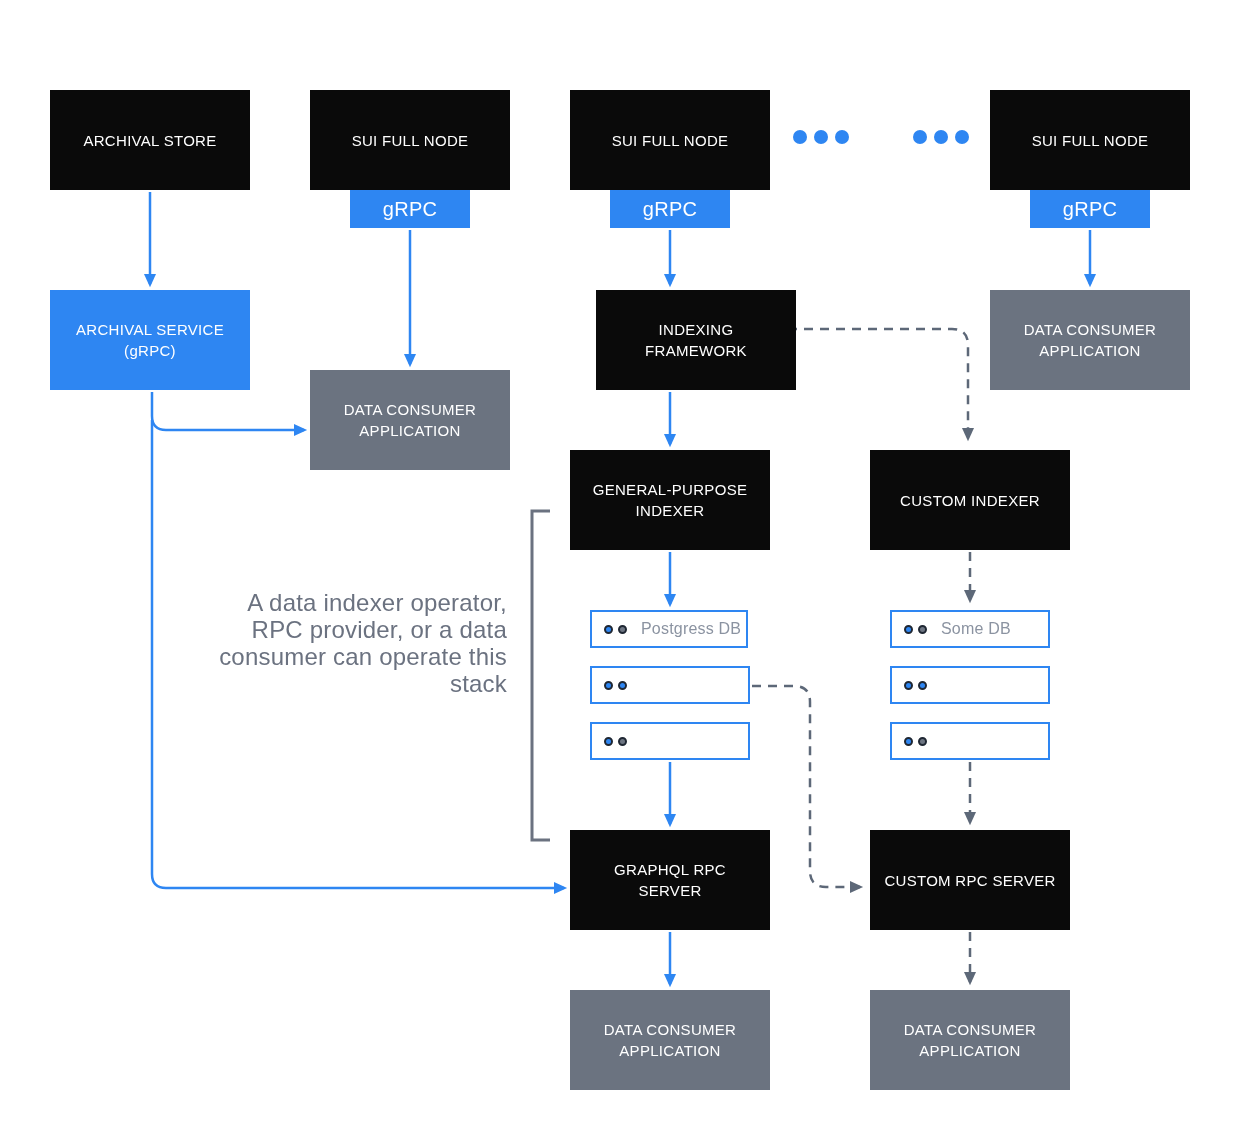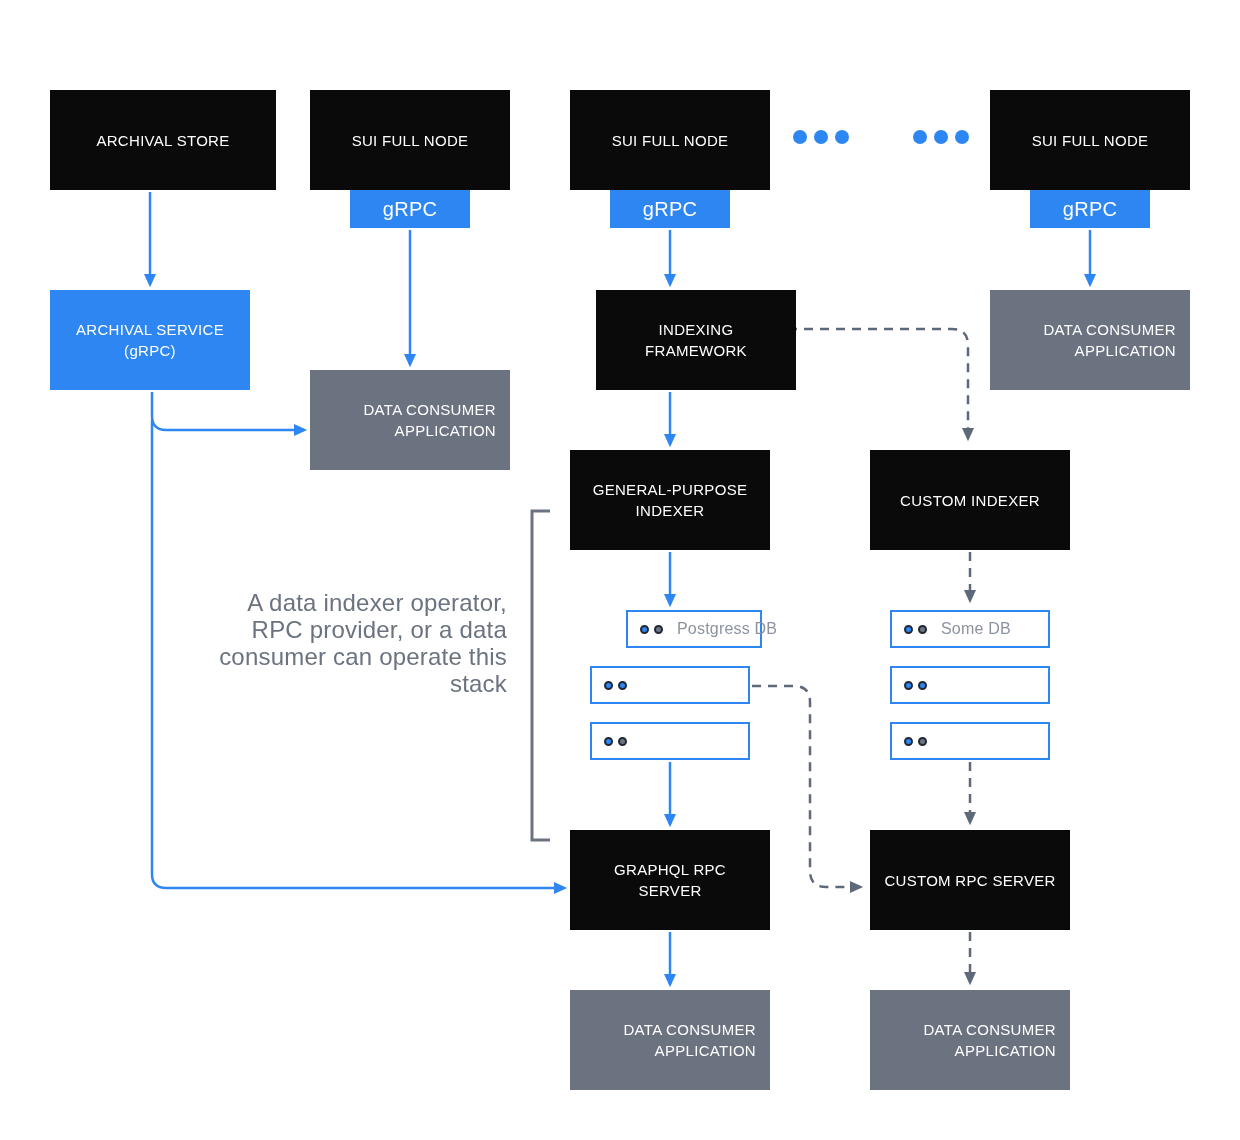--- a/index.html
+++ b/index.html
@@ -15,21 +15,21 @@
   .wire-blue{stroke:var(--blue);stroke-width:2.5;fill:none;}
   .wire-dash{stroke:var(--dash);stroke-width:2.5;fill:none;stroke-dasharray:9 7;}
   .wire-bracket{stroke:var(--bracket);stroke-width:3;fill:none;}
   .mk-blue{fill:var(--blue);}
   .mk-gray{fill:var(--dash);}
   .node{position:absolute;z-index:2;display:flex;align-items:center;justify-content:center;
         text-align:center;color:#ffffff;font-size:15px;font-weight:500;line-height:1.4;
         letter-spacing:0.3px;padding:0 14px;}
   .node.black{background:var(--black);}
   .node.blue{background:var(--blue);}
-  .node.gray{background:var(--gray-box);text-align:right;}
+  .node.gray{background:var(--gray-box);}
   .grpc-badge{position:absolute;z-index:3;display:flex;align-items:center;justify-content:center;
         background:var(--blue);color:#ffffff;font-size:20px;font-weight:500;letter-spacing:0.3px;}
   .db-row{position:absolute;z-index:2;background:#ffffff;border:2px solid var(--blue);
         display:flex;align-items:center;padding-left:12px;}
   .db-dot{width:9px;height:9px;border-radius:50%;border:2.5px solid var(--dot-border);
         display:inline-block;flex:0 0 auto;}
   .db-dot + .db-dot{margin-left:5px;}
   .db-dot[data-color="blue"]{background:var(--dot-blue);}
   .db-dot[data-color="gray"]{background:var(--dot-gray);}
   .db-label{margin-left:14px;color:var(--db-label);font-size:16px;letter-spacing:0.2px;white-space:nowrap;}
@@ -66,21 +66,21 @@
 
     <path class="wire-dash" marker-end="url(#mg)" d="M772,329 H952 Q968,329 968,345 V438"></path>
     <path class="wire-dash" marker-end="url(#mg)" d="M970,552 V600"></path>
     <path class="wire-dash" marker-end="url(#mg)" d="M970,762 V822"></path>
     <path class="wire-dash" marker-end="url(#mg)" d="M970,932 V982"></path>
     <path class="wire-dash" marker-end="url(#mg)" d="M752,686 H794 Q810,686 810,702 V871 Q810,887 826,887 H860"></path>
 
     <path class="wire-bracket" d="M550,511 H532 V840 H550"></path>
   </svg>
 
-  <div class="node black" style="left:50px;top:90px;width:226px;height:100px;">
+  <div class="node black" style="left:50px;top:90px;width:200px;height:100px;">
       <span>ARCHIVAL STORE</span>
     </div>
   <div class="node black" style="left:310px;top:90px;width:200px;height:100px;">
       <span>SUI FULL NODE</span>
     </div>
   <div class="node black" style="left:570px;top:90px;width:200px;height:100px;">
       <span>SUI FULL NODE</span>
     </div>
   <div class="node black" style="left:990px;top:90px;width:200px;height:100px;">
       <span>SUI FULL NODE</span>
@@ -126,21 +126,21 @@
   <div class="node black" style="left:870px;top:450px;width:200px;height:100px;">
       <span>CUSTOM INDEXER</span>
     </div>
 
   <div class="annotation" style="left:167px;top:589px;width:340px;">
     <div>A data indexer operator,</div>
     <div>RPC provider, or a data</div>
     <div>consumer can operate this stack</div>
   </div>
 
-  <div class="db-row" style="left:590px;top:610px;width:136px;height:38px;margin-left:36px;">
+  <div class="db-row" style="left:590px;top:610px;width:158px;height:38px;">
     <span class="db-dot" data-color="blue"></span>
     <span class="db-dot" data-color="gray"></span>
     <span class="db-label">Postgress DB</span>
   </div>
   <div class="db-row" style="left:590px;top:666px;width:160px;height:38px;">
     <span class="db-dot" data-color="blue"></span>
     <span class="db-dot" data-color="blue"></span>
     <span class="db-label"></span>
   </div>
   <div class="db-row" style="left:590px;top:722px;width:160px;height:38px;">

